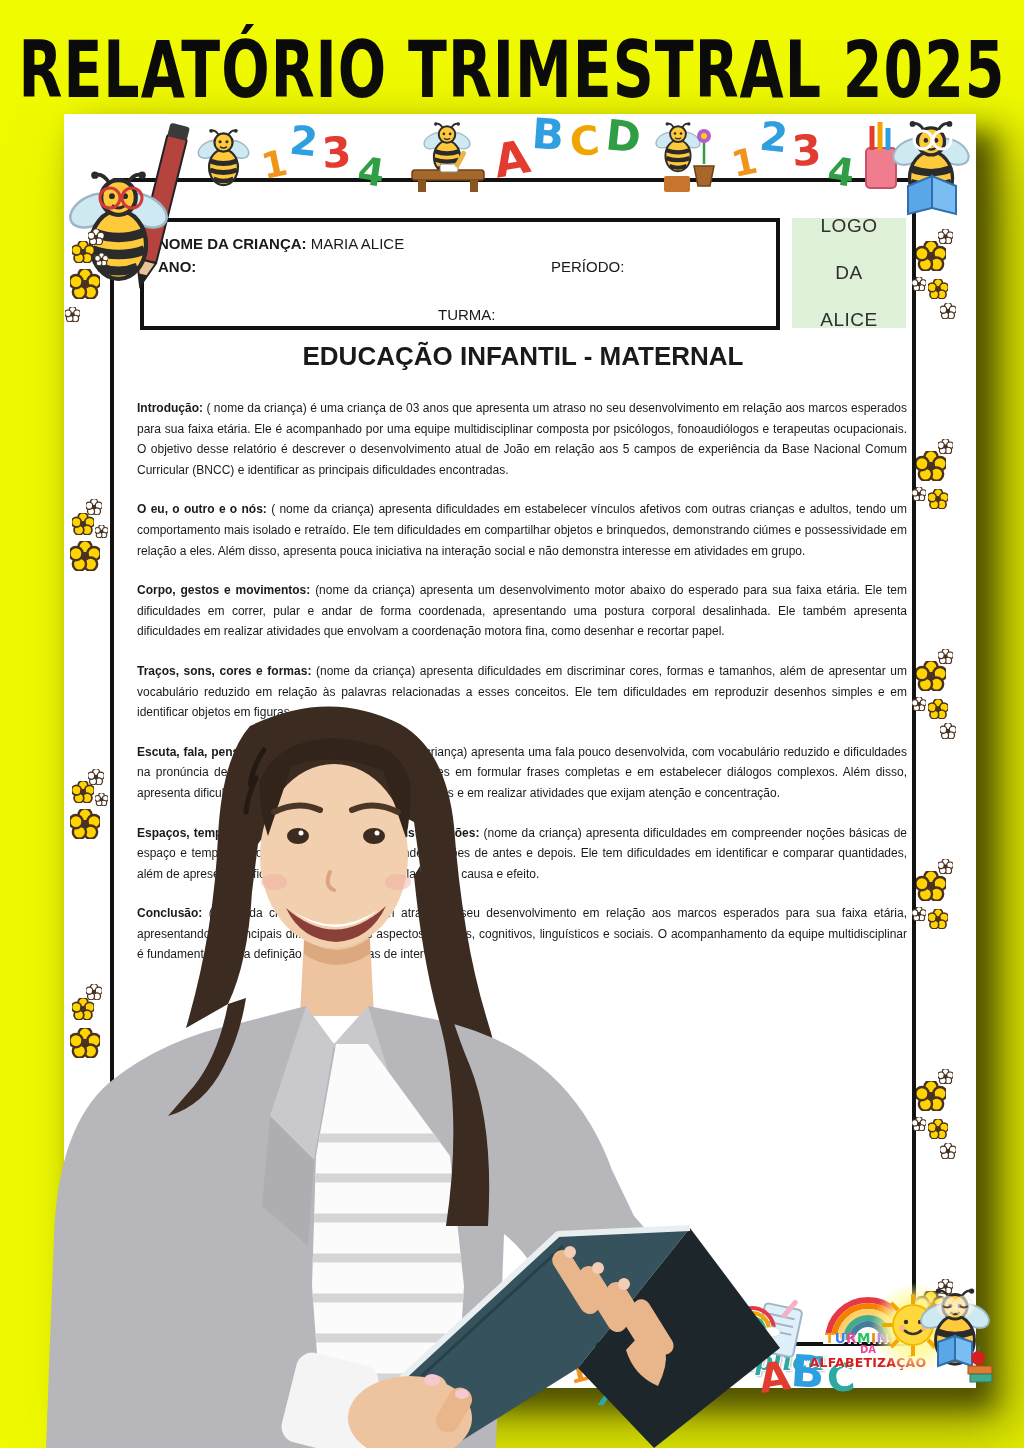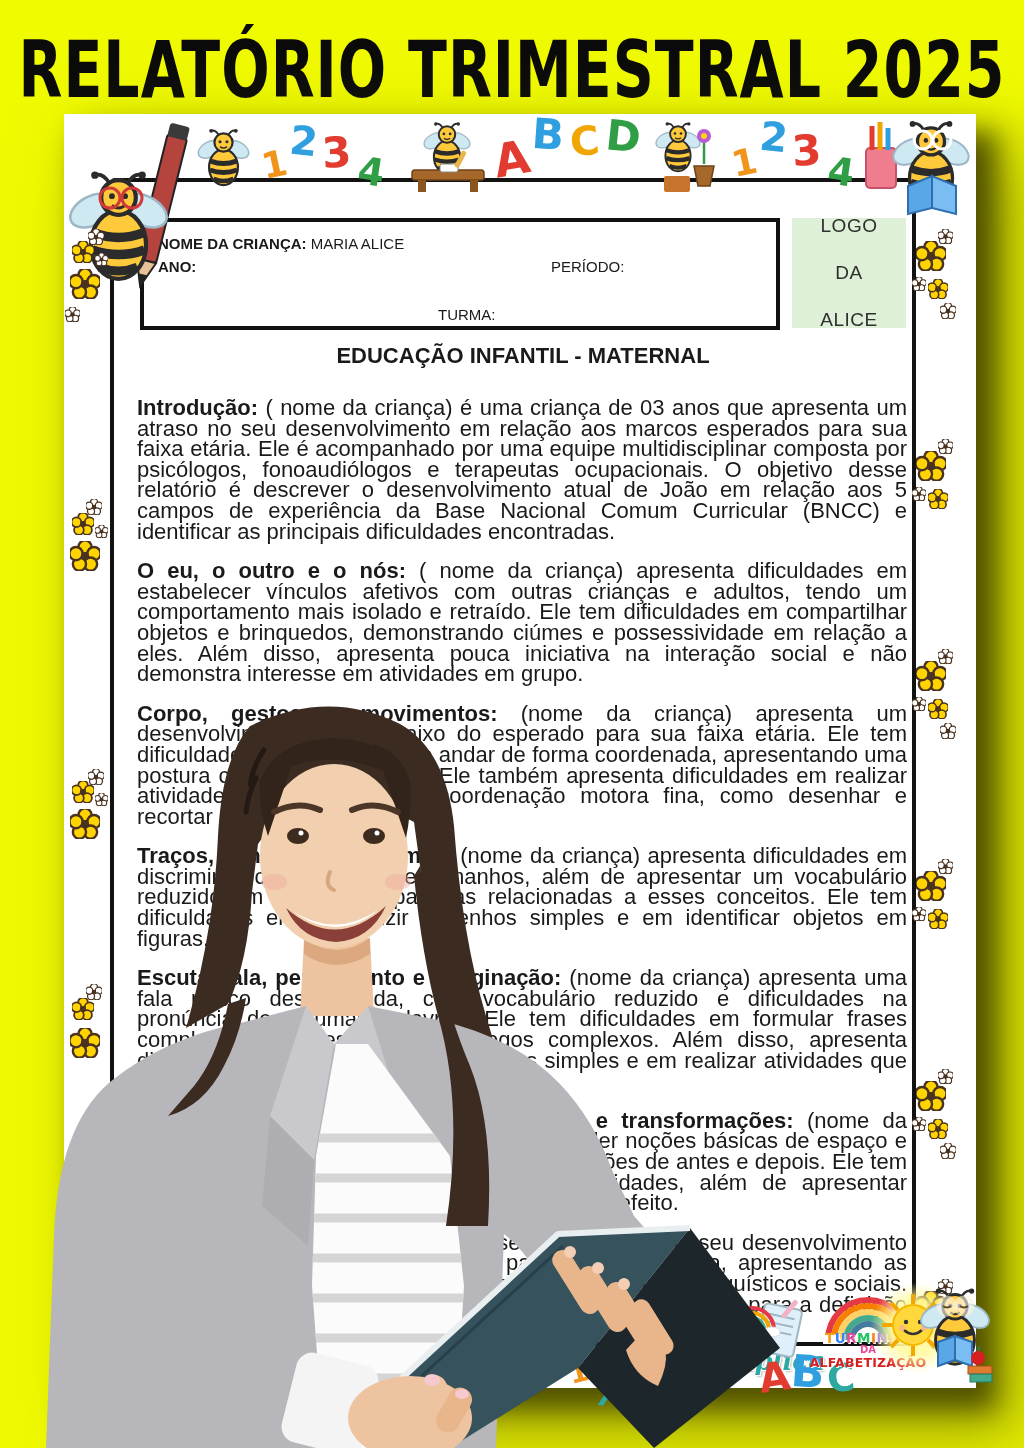--- a/index.html
+++ b/index.html
@@ -41,25 +41,25 @@
   .pos-periodo{position:absolute;left:393px;top:0;}
   .logo-box{
     position:absolute;left:728px;top:104px;width:114px;height:110px;
     background:#def0d8;z-index:2;display:flex;flex-direction:column;
     align-items:center;justify-content:center;gap:25px;
     font-size:19px;color:#2f2f2f;letter-spacing:.5px;
   }
   
   .doc-title{
     position:absolute;left:76px;top:230px;width:766px;z-index:2;
-    text-align:center;font-weight:bold;font-size:22px;line-height:24px;
+    text-align:center;font-weight:bold;font-size:26px;line-height:24px;
   }
   .paragraphs{
     position:absolute;left:73px;top:284px;width:770px;z-index:2;
-    font-size:22px;line-height:20.6px;text-align:justify;
+    font-size:12px;line-height:20.6px;text-align:justify;
   }
   .para{margin:0 0 19px 0;}
   .para b{font-weight:bold;}
   
   .decor{position:absolute;z-index:3;}
   .num-row span, .let-row span{
     display:inline-block;font-family:"DejaVu Sans", sans-serif;font-weight:bold;
   }
   .n-or{color:#f0941c;} .n-bl{color:#2f9fe0;} .n-rd{color:#e23b30;} .n-gr{color:#2f9e44;}
   .l-rd{color:#e23b30;} .l-bl{color:#2f9fe0;} .l-or{color:#f0a500;} .l-gr{color:#2f9e44;} .l-tl{color:#2fa8a2;}

